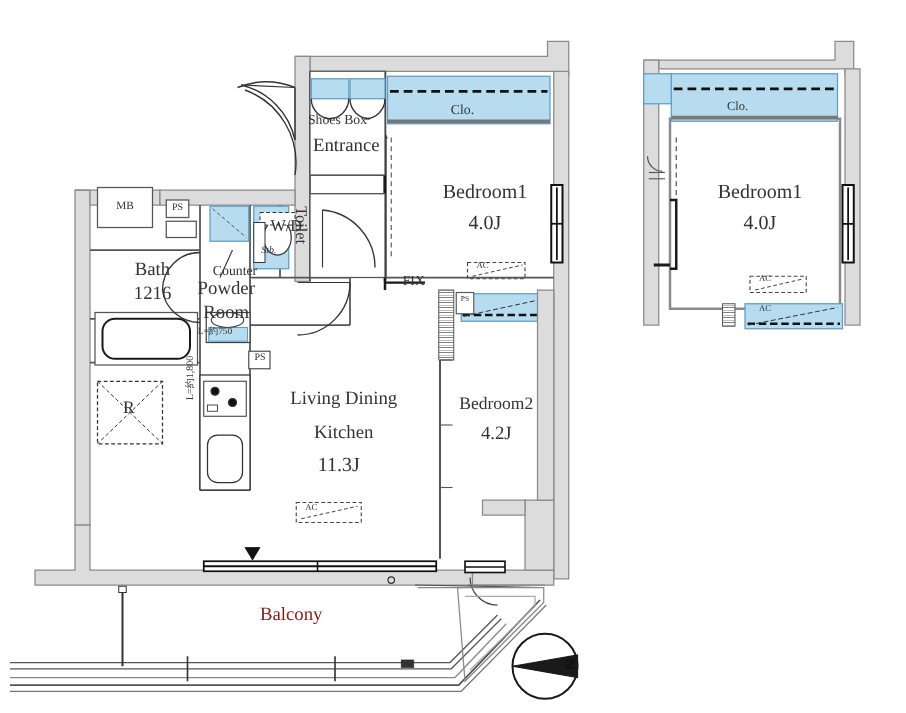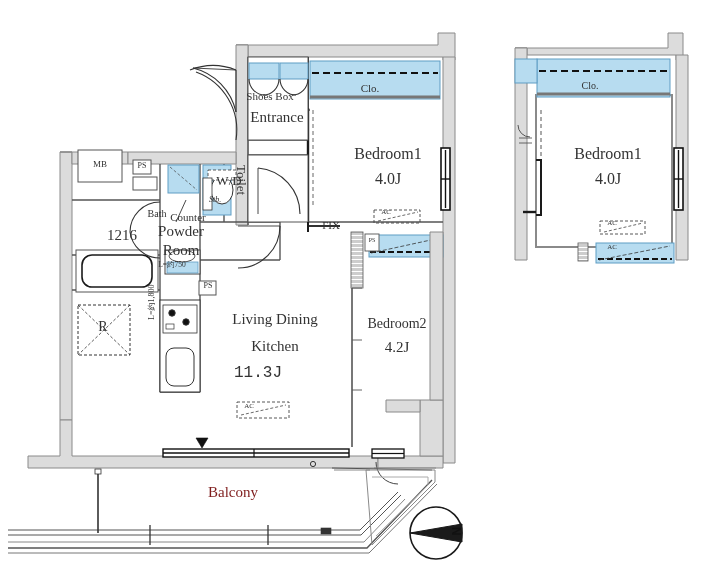--- a/index.html
+++ b/index.html
@@ -338,23 +338,23 @@
 
   <div class="lbl lbl-tiny centerx" style="left:386px; top:209px; font-size:7px;">AC</div>
 
   <div class="lbl lbl-tiny centerx" style="left:249px; top:403px; font-size:7px;">AC</div>
 
   <div class="lbl lbl-serif-big centerx" style="left:397px; top:317px; font-size:14px;">Bedroom2</div>
   <div class="lbl lbl-serif-big centerx" style="left:397px; top:340px; font-size:15px;">4.2J</div>
 
   <div class="lbl lbl-serif-big centerx" style="left:275px; top:312px; font-size:15px;">Living Dining</div>
   <div class="lbl lbl-serif-big centerx" style="left:275px; top:339px; font-size:15px;">Kitchen</div>
-  <div class="lbl lbl-serif-big centerx" style="left:258px; top:365px; font-size:16px;font-family:Liberation Mono, monospace;">11.3J</div>
-
-  <div class="lbl lbl-serif-big centerx" style="left:122px; top:209px; font-size:10px;margin-left:35px;">Bath</div>
+  <div class="lbl lbl-serif-big centerx" style="left:271px; top:365px; font-size:16px;">11.3J</div>
+
+  <div class="lbl lbl-serif-big centerx" style="left:122px; top:209px; font-size:15px;">Bath</div>
   <div class="lbl lbl-serif-big centerx" style="left:122px; top:228px; font-size:15px;">1216</div>
 
   <div class="lbl lbl-serif-sm centerx" style="left:188px; top:212px; font-size:11px;">Counter</div>
 
   <div class="lbl lbl-serif-big centerx" style="left:181px; top:224px; font-size:15px;">Powder</div>
   <div class="lbl lbl-serif-big centerx" style="left:181px; top:243px; font-size:15px;">Room</div>
 
   <div class="lbl lbl-tiny centerx" style="left:172px; top:261px; font-size:7.5px;">L=約750</div>
 
   <div class="lbl lbl-serif-mid" style="left:148px; top:320px; font-size:8px; transform:rotate(-90deg); transform-origin:left top;">L=約1,800</div>

